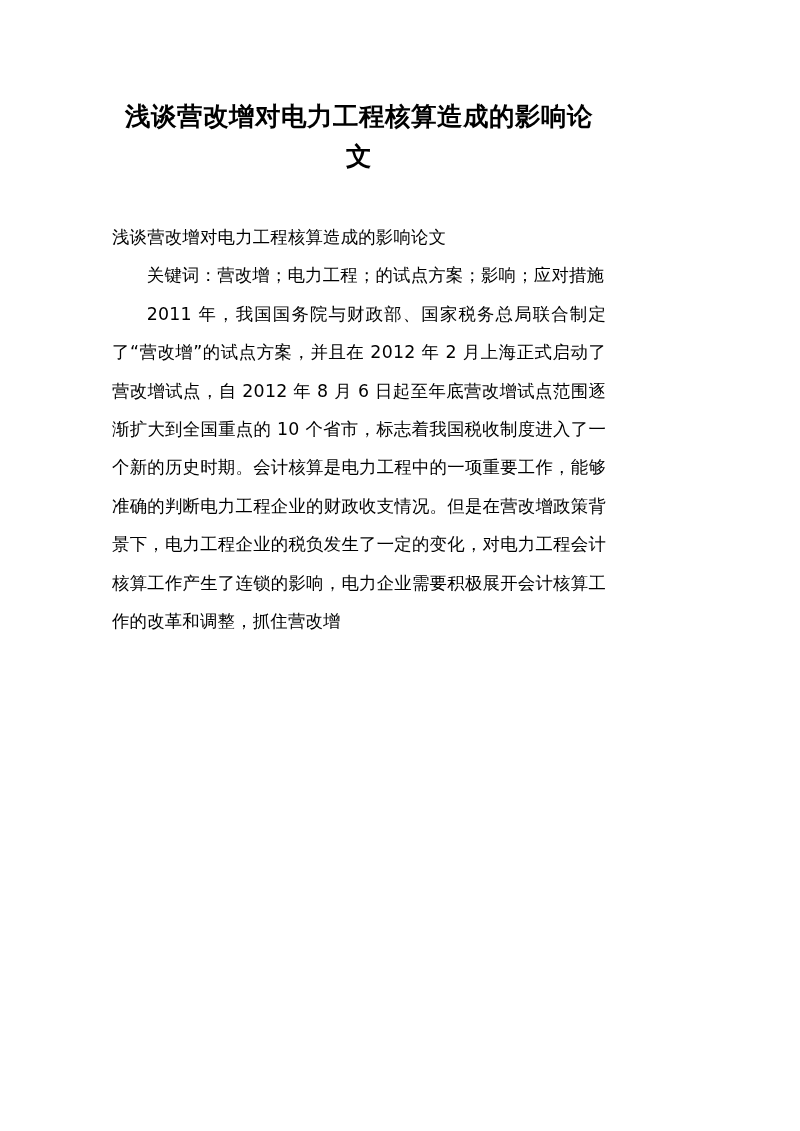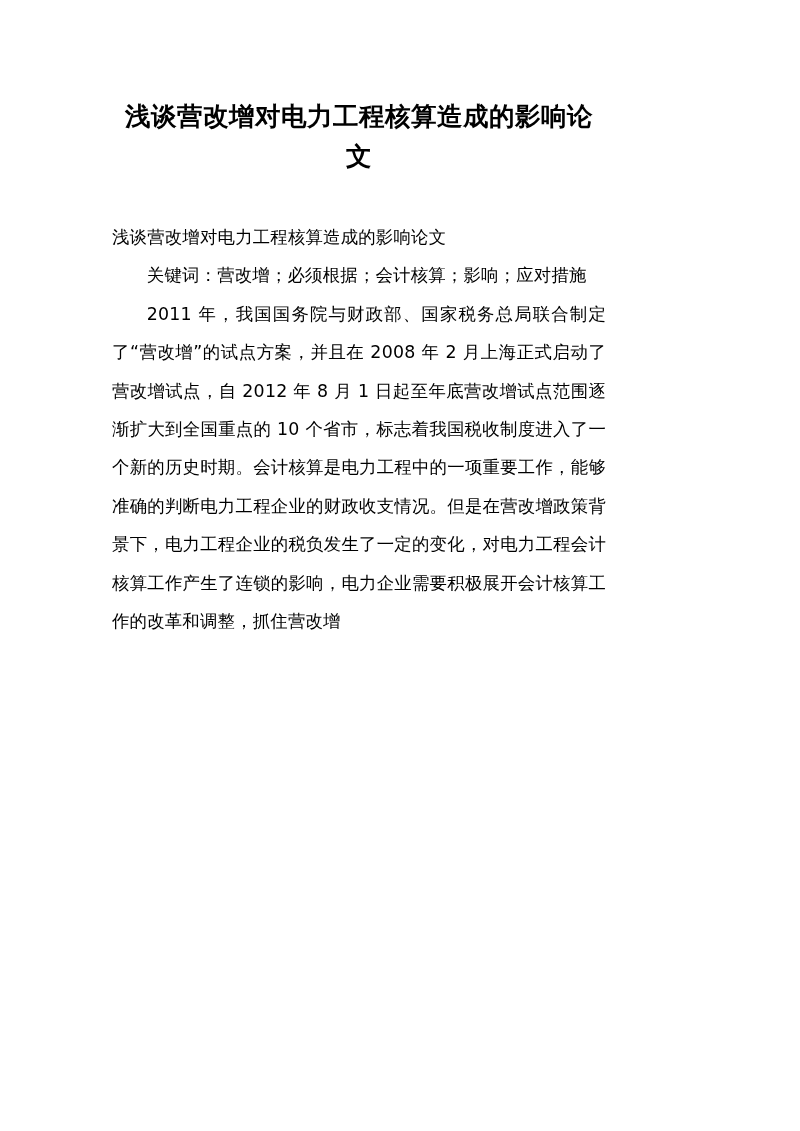--- a/index.html
+++ b/index.html
@@ -52,17 +52,17 @@
 </style>
 </head>
 <body>
 
 <div class="page">
 
   <h1 class="doc-title">浅谈营改增对电力工程核算造成的影响论文</h1>
 
   <div class="body-block">
     <p class="para">浅谈营改增对电力工程核算造成的影响论文</p>
-    <p class="para indent">关键词：营改增；必须根据；会计核算；影响；应对措施</p>
-    <p class="para indent">2011 年，我国国务院与财政部、国家税务总局联合制定了“营改增”的试点方案，并且在 2008 年 2 月上海正式启动了营改增试点，自 2012 年 8 月 1 日起至年底营改增试点范围逐渐扩大到全国重点的 10 个省市，标志着我国税收制度进入了一个新的历史时期。会计核算是电力工程中的一项重要工作，能够准确的判断电力工程企业的财政收支情况。但是在营改增政策背景下，电力工程企业的税负发生了一定的变化，对电力工程会计核算工作产生了连锁的影响，电力企业需要积极展开会计核算工作的改革和调整，抓住营改增</p>
+    <p class="para indent">关键词：营改增；电力工程；的试点方案；影响；应对措施</p>
+    <p class="para indent">2011 年，我国国务院与财政部、国家税务总局联合制定了“营改增”的试点方案，并且在 2012 年 2 月上海正式启动了营改增试点，自 2012 年 8 月 6 日起至年底营改增试点范围逐渐扩大到全国重点的 10 个省市，标志着我国税收制度进入了一个新的历史时期。会计核算是电力工程中的一项重要工作，能够准确的判断电力工程企业的财政收支情况。但是在营改增政策背景下，电力工程企业的税负发生了一定的变化，对电力工程会计核算工作产生了连锁的影响，电力企业需要积极展开会计核算工作的改革和调整，抓住营改增</p>
   </div>
 
 </div>
 
 </body></html>

